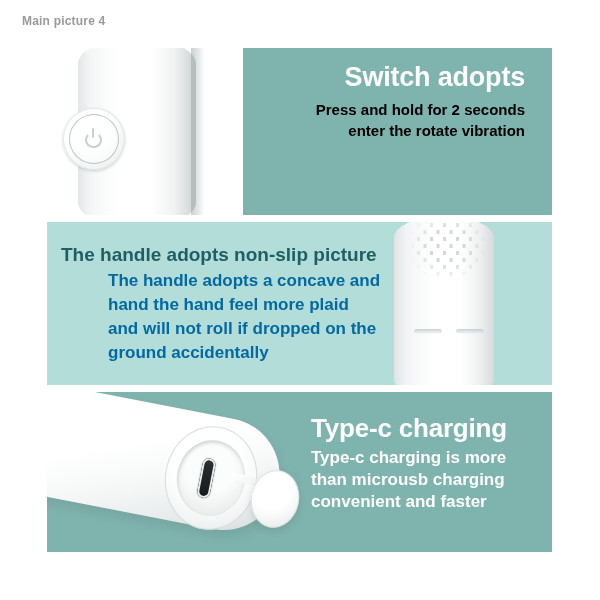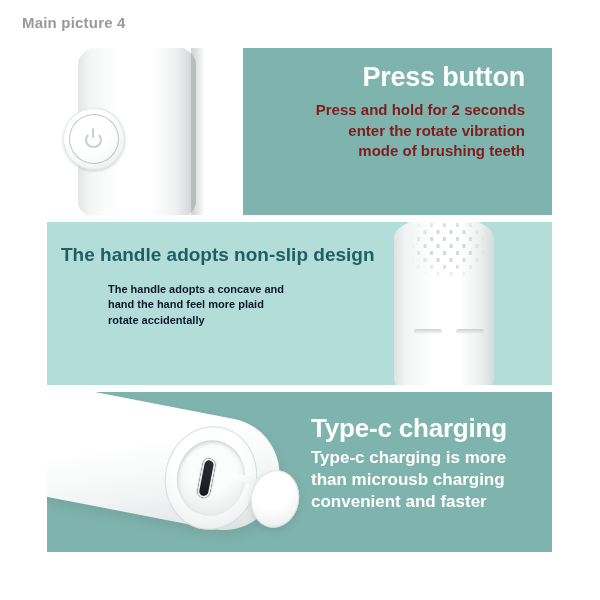--- a/index.html
+++ b/index.html
@@ -14,21 +14,21 @@
     overflow: hidden;
     font-family: "Liberation Sans", sans-serif;
     -webkit-font-smoothing: antialiased;
   }
 
   
   .caption {
     position: absolute;
     left: 22px;
     top: 14px;
-    font-size: 15px;
+    font-size: 12px;
     font-weight: 700;
     color: #9a9a9a;
     letter-spacing: .2px;
     white-space: nowrap;
   }
 
   
   .panel {
     position: absolute;
     left: 47px;
@@ -121,46 +121,46 @@
     font-size: 27px;
     font-weight: 700;
     color: #ffffff;
     line-height: 1.12;
     margin-bottom: 8px;
     letter-spacing: -.2px;
   }
   .p1-body {
     font-size: 15px;
     font-weight: 700;
-    color: #7f1d1d;
+    color: #000000;
     line-height: 1.36;
     margin-top: 7px;
   }
   .p1-body div { white-space: nowrap; }
 
   
   .p2-text {
     position: absolute;
     left: 14px;
     top: 22px;
     width: 330px;
   }
   .p2-title {
     font-size: 19px;
     font-weight: 700;
     color: #1f5f63;
     line-height: 1.15;
     white-space: nowrap;
   }
   .p2-body {
-    margin-top: 16px;
+    margin-top: 3px;
     margin-left: 47px;
-    font-size: 11px;
-    font-weight: 700;
-    color: #0f172a;
+    font-size: 17px;
+    font-weight: 700;
+    color: #0369a1;
     line-height: 1.42;
   }
   .p2-body div { white-space: nowrap; }
 
   .p2-photo {
     position: absolute;
     right: 52px; top: 0;
     width: 112px; height: 163px;
     overflow: hidden;
   }
@@ -307,38 +307,38 @@
       <div class="pwr-inner">
         <span class="pwr-glyph">
           <span class="ring"></span>
           <span class="bar"></span>
         </span>
       </div>
     </div>
   </div>
 
   <div class="p1-text">
-    <div class="p1-title">Press button</div>
+    <div class="p1-title">Switch adopts</div>
     <div class="p1-body">
       <div>Press and hold for 2 seconds</div>
       <div>enter the rotate vibration</div>
-      <div>mode of brushing teeth</div>
     </div>
   </div>
 
 </section>
 
 <section class="panel panel-2">
 
   <div class="p2-text">
-    <div class="p2-title">The handle adopts non-slip design</div>
+    <div class="p2-title">The handle adopts non-slip picture</div>
     <div class="p2-body">
       <div>The handle adopts a concave and</div>
       <div>hand the hand feel more plaid</div>
-      <div>rotate accidentally</div>
+      <div>and will not roll if dropped on the</div>
+      <div>ground accidentally</div>
     </div>
   </div>
 
   <div class="p2-photo">
     <div class="grip-cyl">
       <div class="grip-texture"></div>
       <div class="grip-indent a"></div>
       <div class="grip-indent b"></div>
     </div>
   </div>

